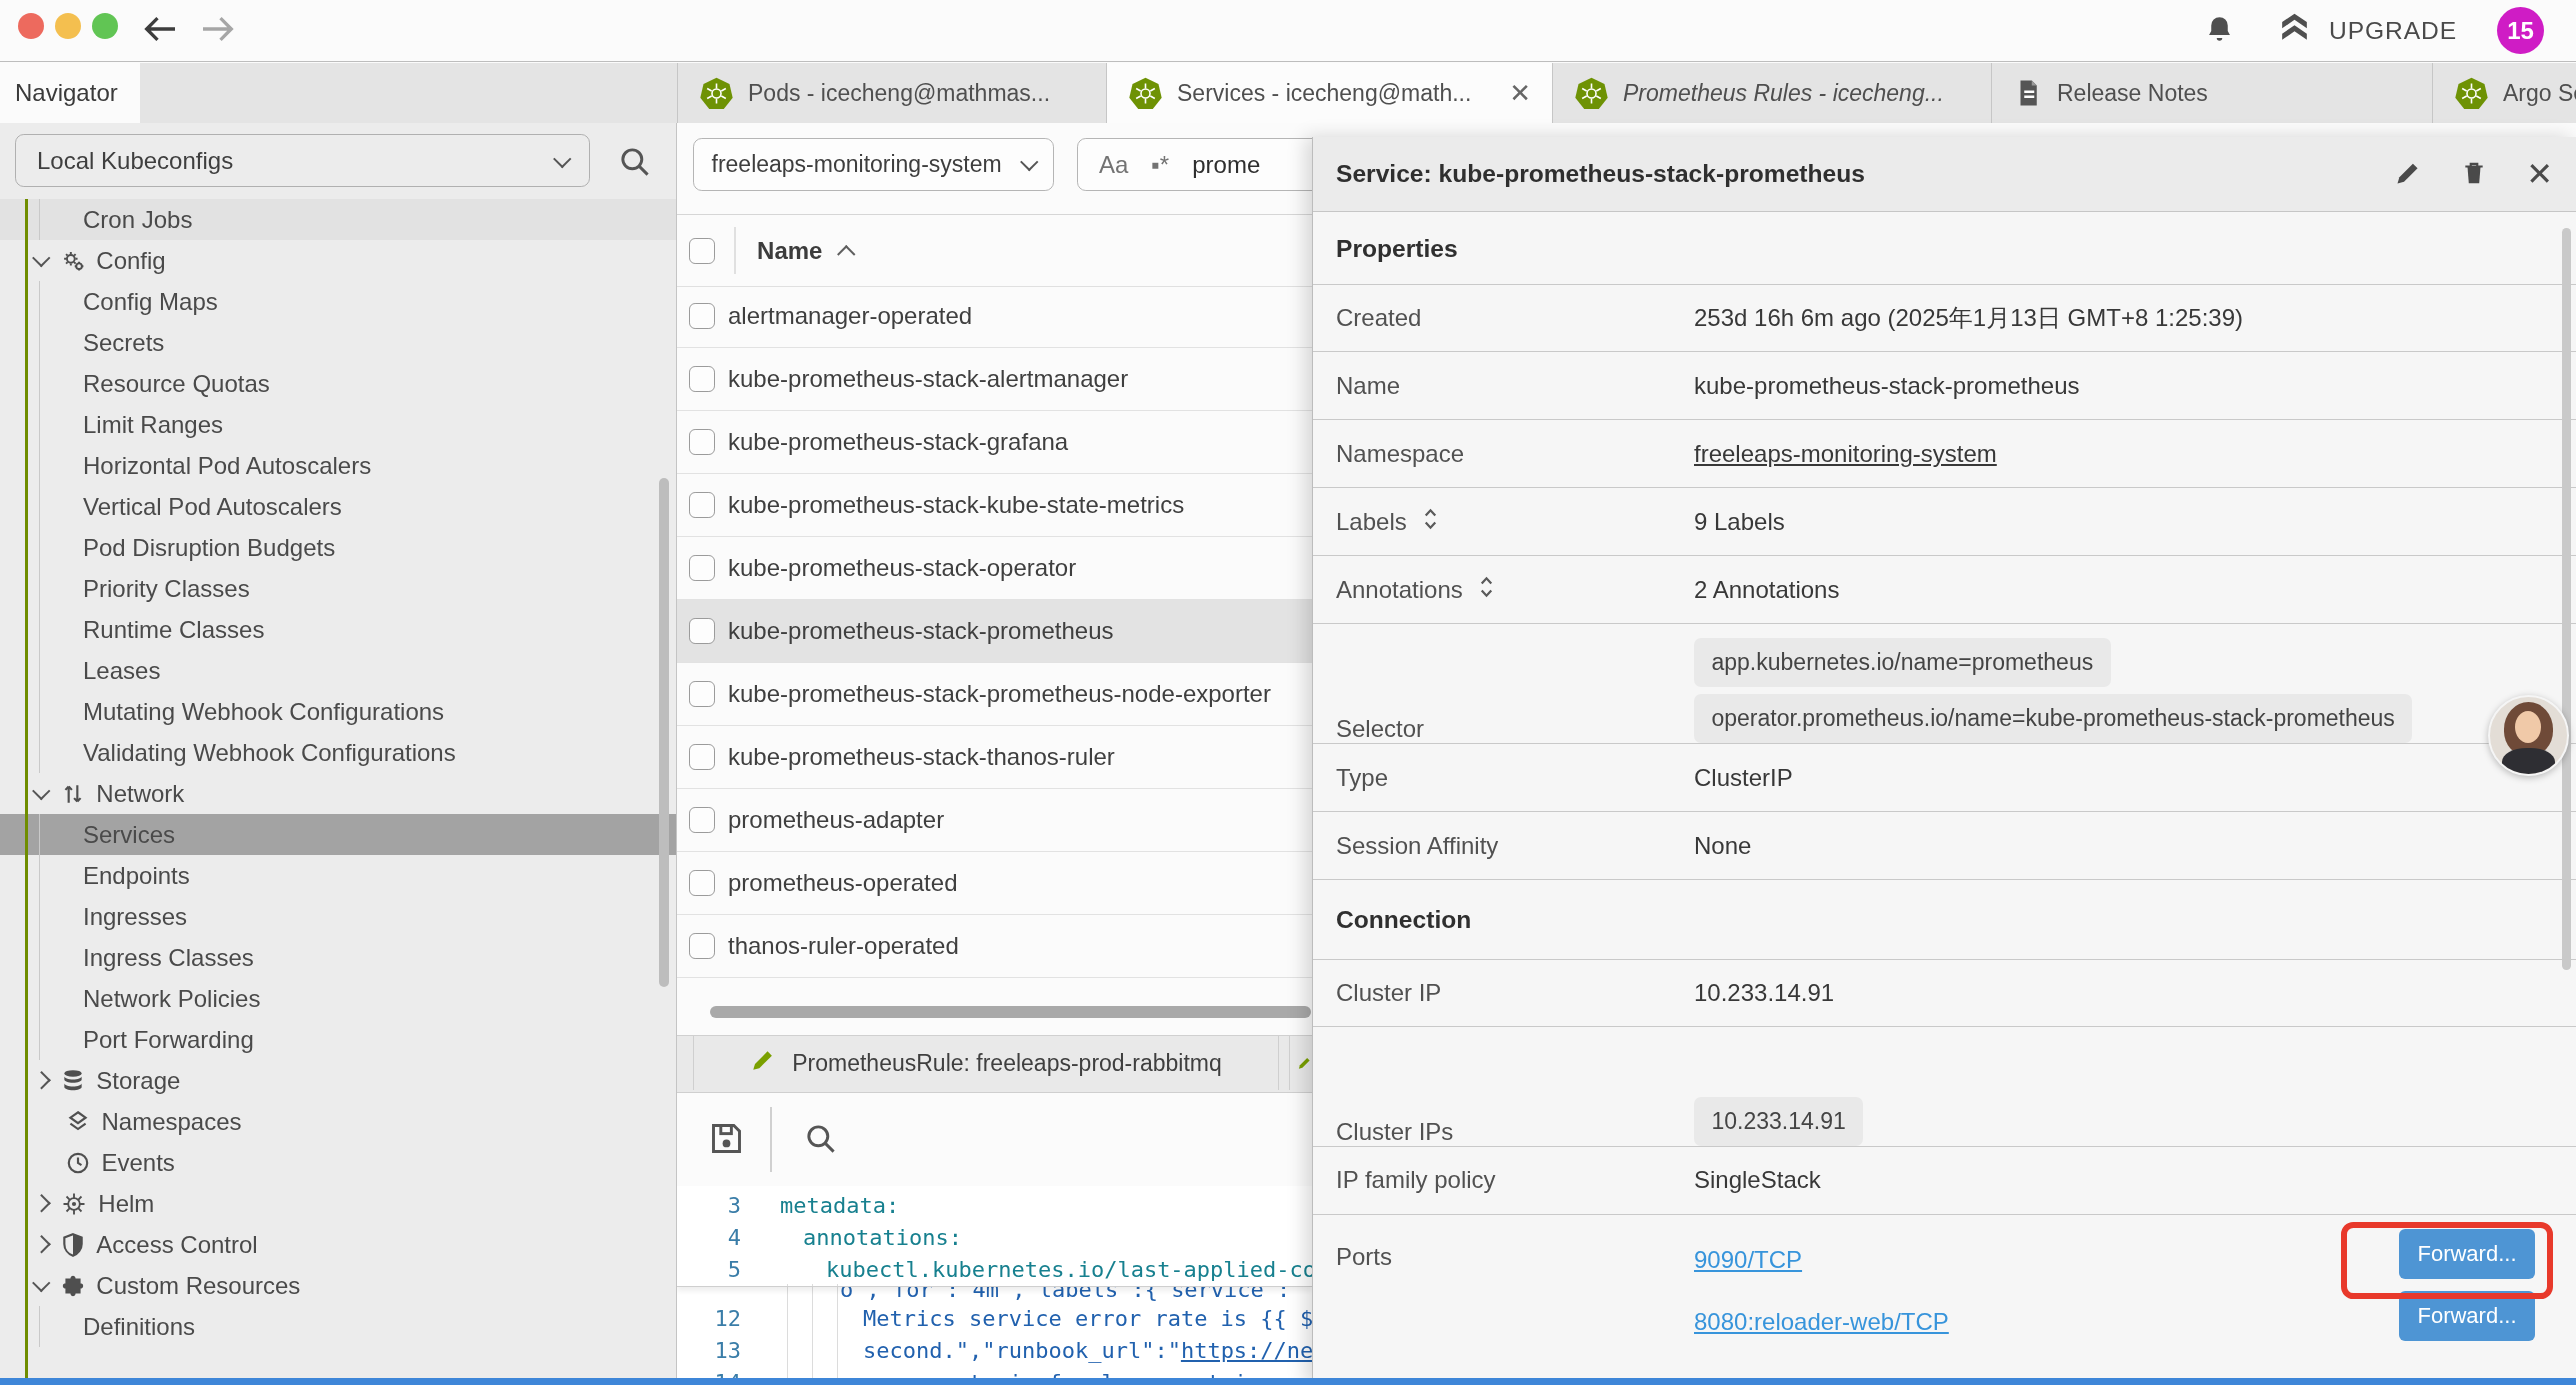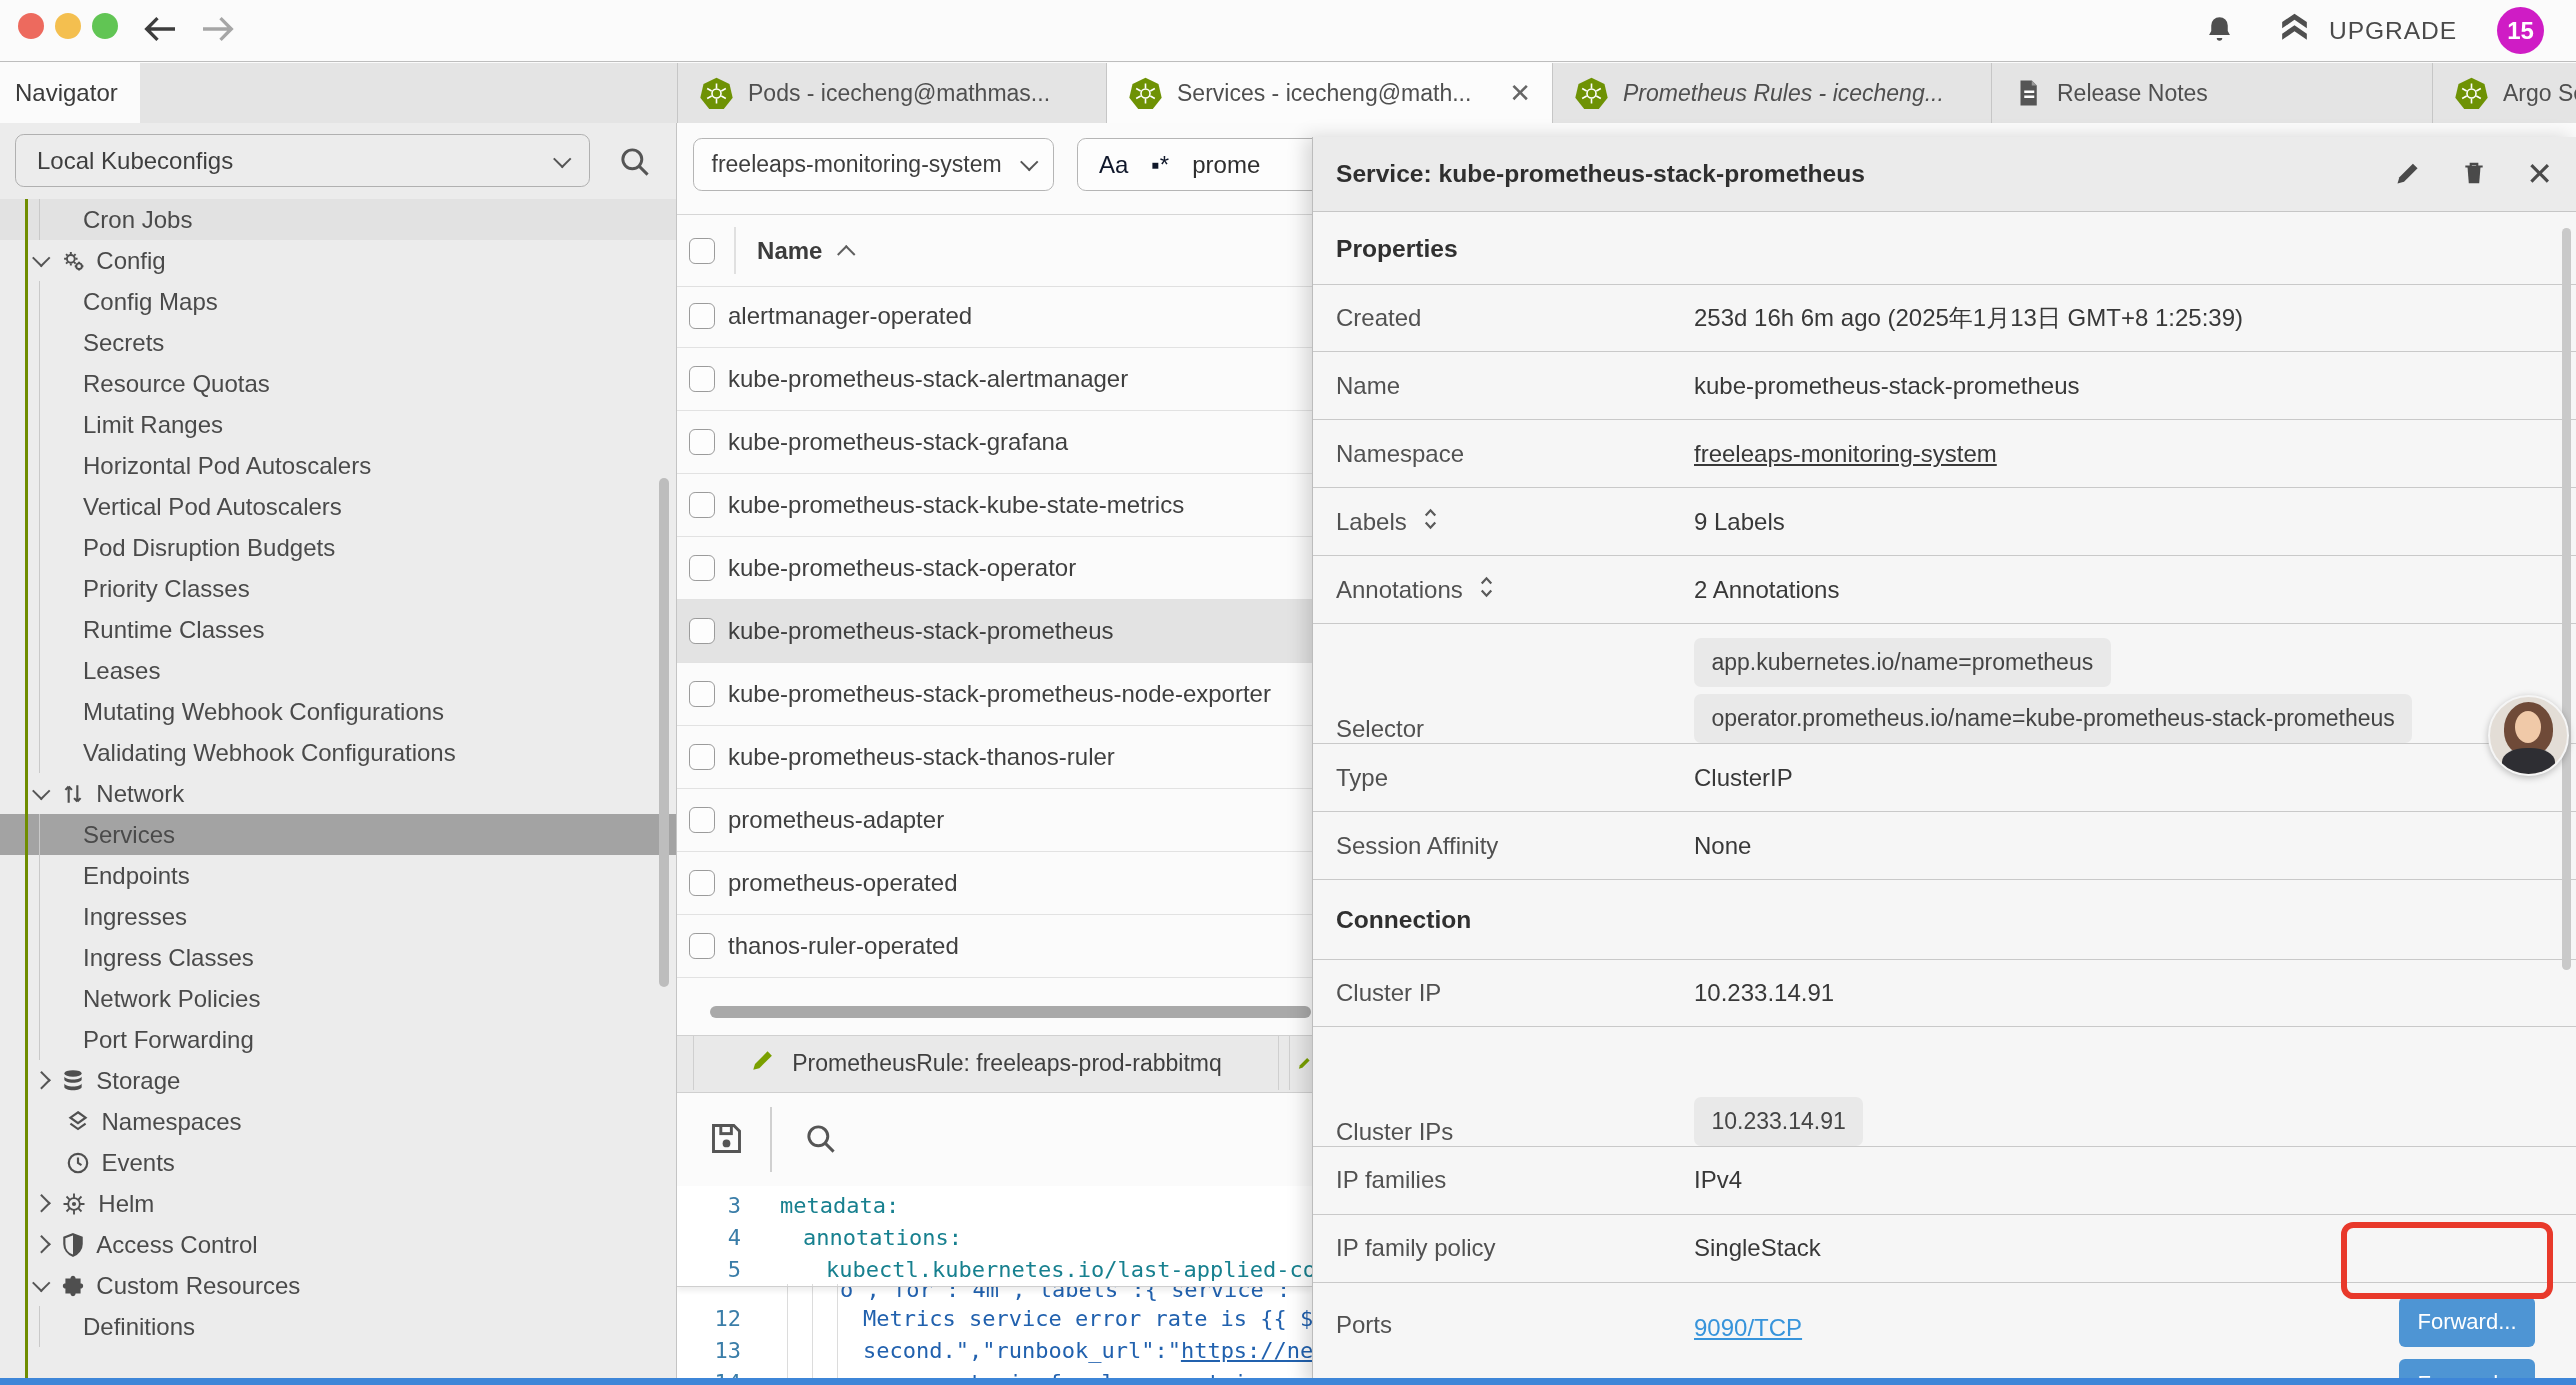--- a/index.html
+++ b/index.html
@@ -58,21 +58,21 @@
   .chev.right{transform:rotate(-45deg);}
   .chev.up{border:none;border-left:2.6px solid #5f5f5f;border-top:2.6px solid #5f5f5f;transform:rotate(45deg) translate(2.6px,2.6px);}
   .sb-scroll{position:absolute;right:7px;top:355px;width:10.5px;height:509px;background:#bdbdbd;border-radius:5.3px;z-index:4;}
   
   .listpanel{position:absolute;left:677px;top:123px;width:635px;height:1263px;background:#fbfbfb;overflow:hidden;}
   .ns-select{position:absolute;left:16px;top:15px;width:361px;height:53px;border:1.8px solid #b5b5b5;border-radius:8.8px;
              display:flex;align-items:center;padding:0 17.5px;font-size:23px;color:#3e3e3e;box-sizing:border-box;background:#fdfdfd;}
   .ns-select .chev{margin-left:auto;}
   .searchbox{position:absolute;left:400px;top:15px;width:491px;height:53px;border:1.8px solid #b5b5b5;border-radius:8.8px;
              display:flex;align-items:center;gap:23px;padding:0 21px;font-size:24px;box-sizing:border-box;background:#fdfdfd;}
-  .tok{color:#0f172a;}
+  .tok{color:#737373;}
   .searchval{color:#2e2e2e;}
   .lheader{position:absolute;left:0;top:91px;right:0;height:71px;border-top:1.8px solid #d6d6d6;border-bottom:1.8px solid #e0e0e0;
            display:flex;align-items:center;font-size:24px;font-weight:bold;color:#3c3c3c;}
   .cbx{width:26px;height:26px;border:1.8px solid #9b9b9b;border-radius:6.1px;background:#fdfdfd;box-sizing:border-box;flex:none;}
   .lheader .cbx{margin-left:12.3px;}
   .hdiv{width:1.8px;height:47px;background:#e0e0e0;margin-left:19px;}
   .lheader .hname{margin-left:21px;display:flex;align-items:center;gap:17.5px;}
   .lrows{position:absolute;left:0;top:162px;right:0;}
   .lrow{position:relative;height:63px;border-bottom:0.9px solid #e2e2e2;display:flex;align-items:center;
         padding-left:51px;font-size:24px;color:#3f3f3f;white-space:nowrap;box-sizing:border-box;}
@@ -601,26 +601,20 @@
         <div class="drow chips-row">
           <span class="lbl">
             <span>Cluster IPs</span>
           </span>
           <span class="chipcol">
             <span class="chip">10.233.14.91</span>
           </span>
         </div>
         <div class="drow">
           <span class="lbl">
-            <span>IP families</span>
-          </span>
-          <span class="val">IPv4</span>
-        </div>
-        <div class="drow">
-          <span class="lbl">
             <span>IP family policy</span>
           </span>
           <span class="val">SingleStack</span>
         </div>
         <div class="drow ports-row">
           <span class="lbl">
             <span>Ports</span>
           </span>
           <span class="portcol">
             <span class="port-line">

